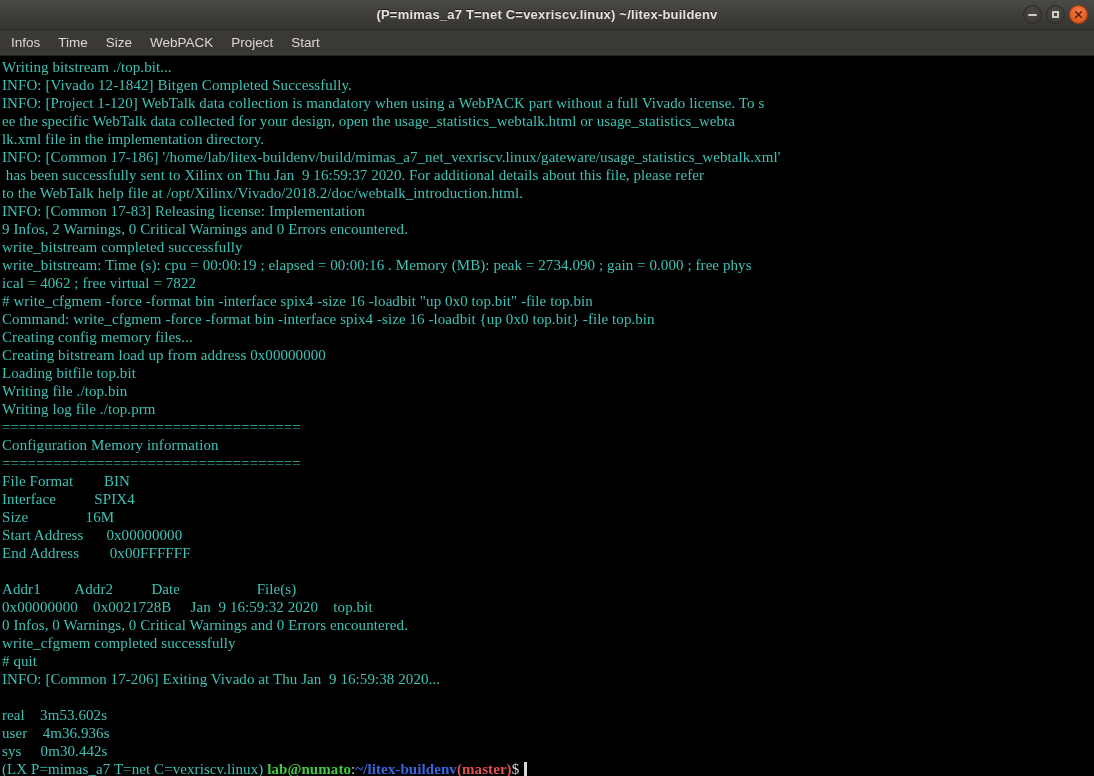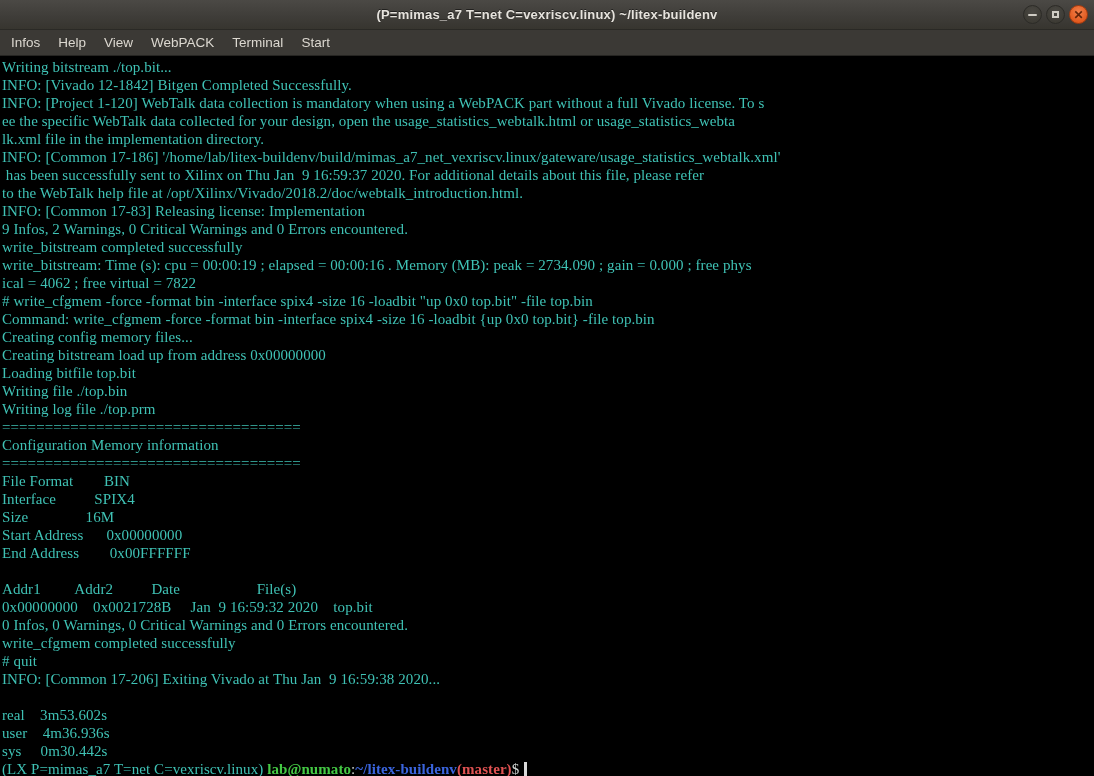--- a/index.html
+++ b/index.html
@@ -69,22 +69,22 @@
         <span class="glyph-max"></span>
       </div>
       <div class="wbtn orange">
         <span class="glyph-close">✕</span>
       </div>
     </div>
   </div>
 
   <div class="menubar">
       <span class="menu-item">Infos</span>
-      <span class="menu-item">Help</span>
-      <span class="menu-item">View</span>
+      <span class="menu-item">Time</span>
+      <span class="menu-item">Size</span>
       <span class="menu-item">WebPACK</span>
-      <span class="menu-item">Terminal</span>
+      <span class="menu-item">Project</span>
       <span class="menu-item">Start</span>
     </div>
 
   <pre class="terminal"><div class="tline">Writing bitstream ./top.bit...</div><div class="tline">INFO: [Vivado 12-1842] Bitgen Completed Successfully.</div><div class="tline">INFO: [Project 1-120] WebTalk data collection is mandatory when using a WebPACK part without a full Vivado license. To s</div><div class="tline">ee the specific WebTalk data collected for your design, open the usage_statistics_webtalk.html or usage_statistics_webta</div><div class="tline">lk.xml file in the implementation directory.</div><div class="tline">INFO: [Common 17-186] '/home/lab/litex-buildenv/build/mimas_a7_net_vexriscv.linux/gateware/usage_statistics_webtalk.xml'</div><div class="tline"> has been successfully sent to Xilinx on Thu Jan  9 16:59:37 2020. For additional details about this file, please refer</div><div class="tline">to the WebTalk help file at /opt/Xilinx/Vivado/2018.2/doc/webtalk_introduction.html.</div><div class="tline">INFO: [Common 17-83] Releasing license: Implementation</div><div class="tline">9 Infos, 2 Warnings, 0 Critical Warnings and 0 Errors encountered.</div><div class="tline">write_bitstream completed successfully</div><div class="tline">write_bitstream: Time (s): cpu = 00:00:19 ; elapsed = 00:00:16 . Memory (MB): peak = 2734.090 ; gain = 0.000 ; free phys</div><div class="tline">ical = 4062 ; free virtual = 7822</div><div class="tline"># write_cfgmem -force -format bin -interface spix4 -size 16 -loadbit "up 0x0 top.bit" -file top.bin</div><div class="tline">Command: write_cfgmem -force -format bin -interface spix4 -size 16 -loadbit {up 0x0 top.bit} -file top.bin</div><div class="tline">Creating config memory files...</div><div class="tline">Creating bitstream load up from address 0x00000000</div><div class="tline">Loading bitfile top.bit</div><div class="tline">Writing file ./top.bin</div><div class="tline">Writing log file ./top.prm</div><div class="tline">===================================</div><div class="tline">Configuration Memory information</div><div class="tline">===================================</div><div class="tline">File Format        BIN</div><div class="tline">Interface          SPIX4</div><div class="tline">Size               16M</div><div class="tline">Start Address      0x00000000</div><div class="tline">End Address        0x00FFFFFF</div><div class="tline"></div><div class="tline">Addr1         Addr2          Date                    File(s)</div><div class="tline">0x00000000    0x0021728B     Jan  9 16:59:32 2020    top.bit</div><div class="tline">0 Infos, 0 Warnings, 0 Critical Warnings and 0 Errors encountered.</div><div class="tline">write_cfgmem completed successfully</div><div class="tline"># quit</div><div class="tline">INFO: [Common 17-206] Exiting Vivado at Thu Jan  9 16:59:38 2020...</div><div class="tline"></div><div class="tline">real    3m53.602s</div><div class="tline">user    4m36.936s</div><div class="tline">sys     0m30.442s</div><div class="tline prompt"><span class="seg-default">(LX P=mimas_a7 T=net C=vexriscv.linux) </span><span class="seg-green">lab@numato</span><span class="seg-gray">:</span><span class="seg-blue">~/litex-buildenv</span><span class="seg-red">(master)</span><span class="seg-gray">$ </span><span class="cursor"></span></div></pre>
 
 </div>
 
 </body></html>

